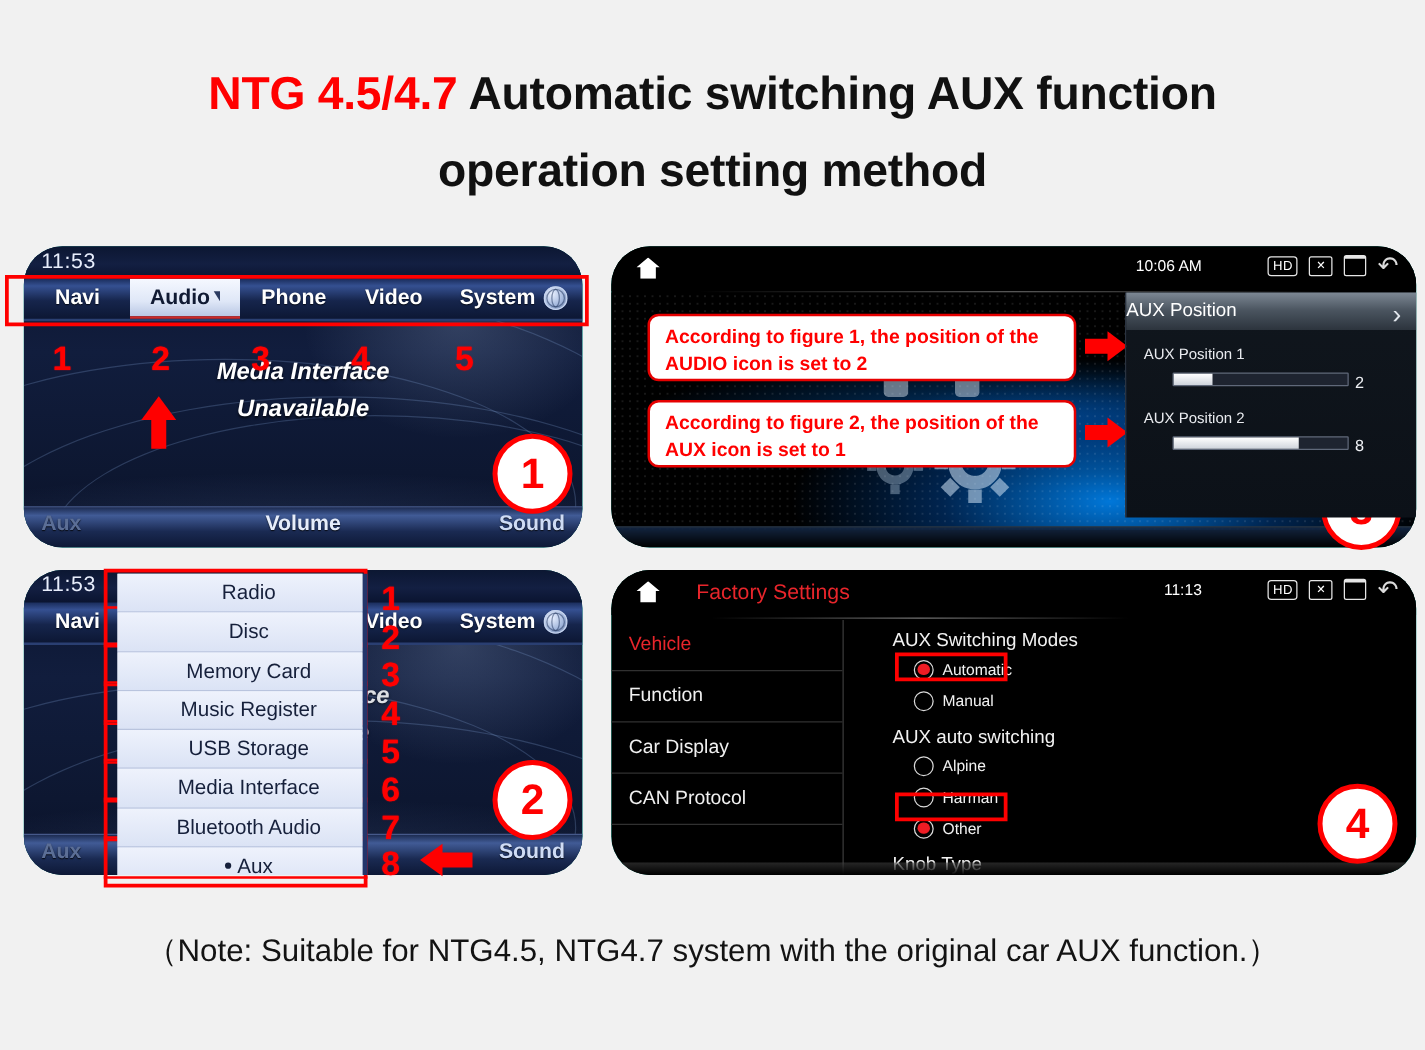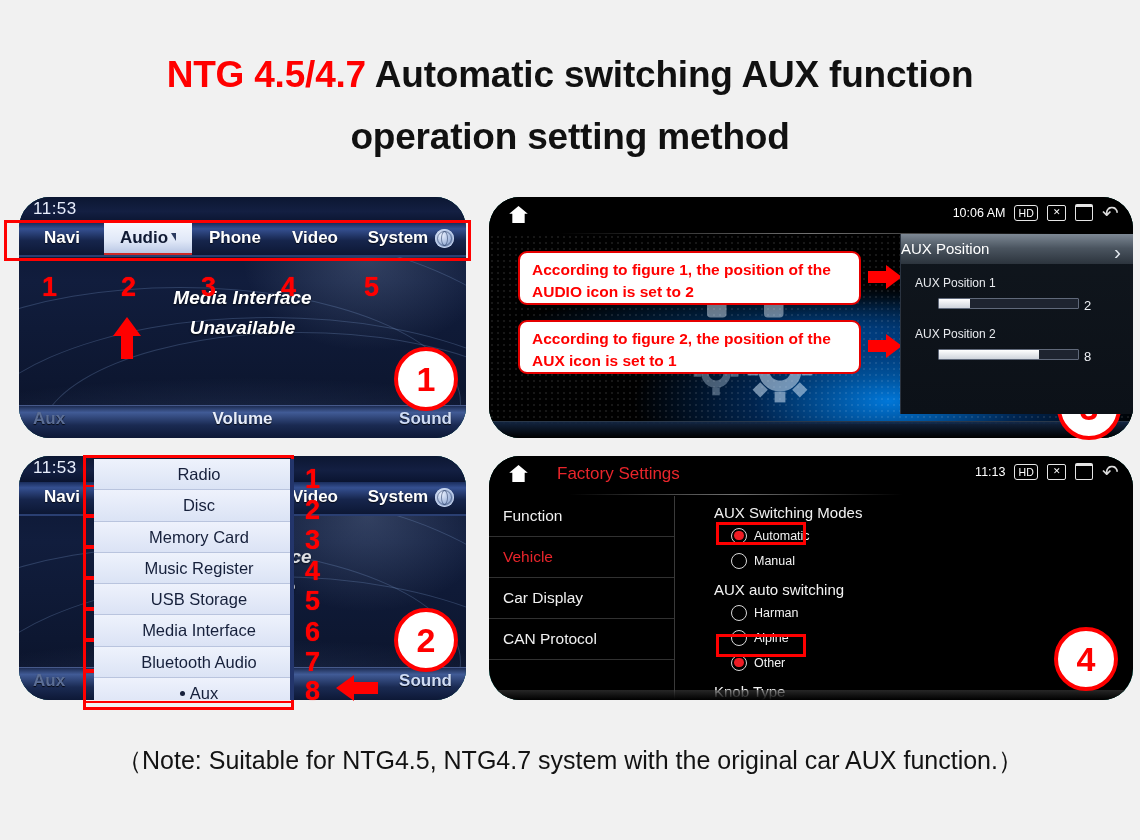--- a/index.html
+++ b/index.html
@@ -187,20 +187,21 @@
     display: flex; align-items: center; gap: 9px;
     color: #ffffff; font-size: 12.5px;
   }
   .st-box {
     border: 1.4px solid #e6e6e6;
     border-radius: 3px;
     padding: 0 3px;
     font-size: 10.5px;
     line-height: 14px;
     letter-spacing: .3px;
+    margin-left: 44px;
   }
   .st-sq {
     width: 17px; height: 14px;
     border: 1.4px solid #e6e6e6;
     border-radius: 2px;
     display: flex; align-items: center; justify-content: center;
     font-size: 9px; line-height: 1;
   }
   .st-win {
     width: 16px; height: 13px;
@@ -605,45 +606,45 @@
         <span>11:13</span>
         <span class="st-box">HD</span>
         <span class="st-sq">✕</span>
         <span class="st-win"></span>
         <span class="st-back">↷</span>
       </div>
     </div>
     <div class="droid-hairline" style="top:38px;left:80px;right:230px;"></div>
 
     <div class="fs-left">
+      <div class="fs-left-item active">Vehicle</div>
       <div class="fs-left-item">Function</div>
-      <div class="fs-left-item active">Vehicle</div>
       <div class="fs-left-item">Car Display</div>
       <div class="fs-left-item">CAN Protocol</div>
     </div>
 
     <div class="fs-right">
       <div class="fs-group-label">AUX Switching Modes</div>
       <div class="fs-radio-row">
         <span class="fs-radio on"></span>
         <span class="fs-radio-label">Automatic</span>
       </div>
       <div class="fs-radio-row">
         <span class="fs-radio"></span>
         <span class="fs-radio-label">Manual</span>
       </div>
 
       <div class="fs-group-label">AUX auto switching</div>
       <div class="fs-radio-row">
         <span class="fs-radio"></span>
-        <span class="fs-radio-label">Harman</span>
+        <span class="fs-radio-label">Alpine</span>
       </div>
       <div class="fs-radio-row">
         <span class="fs-radio"></span>
-        <span class="fs-radio-label">Alpine</span>
+        <span class="fs-radio-label">Harman</span>
       </div>
       <div class="fs-radio-row">
         <span class="fs-radio on"></span>
         <span class="fs-radio-label">Other</span>
       </div>
 
       <div class="fs-group-label">Knob Type</div>
 
     </div>
     <div class="fs-bottomglow"></div>

